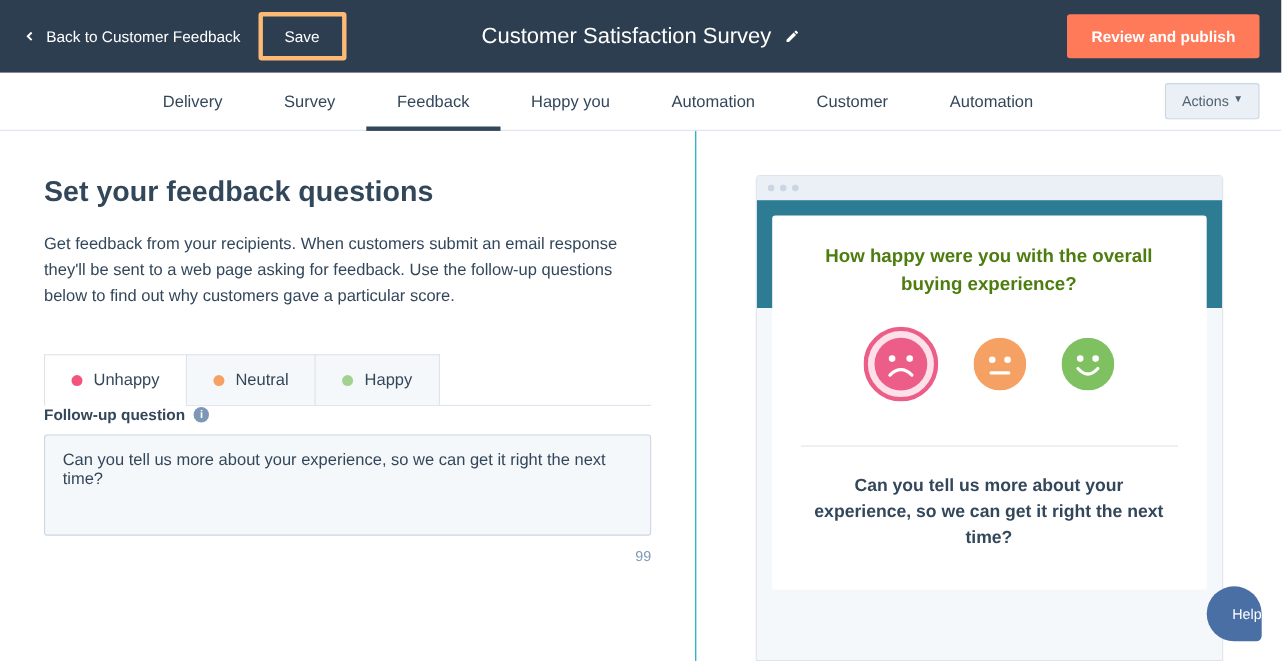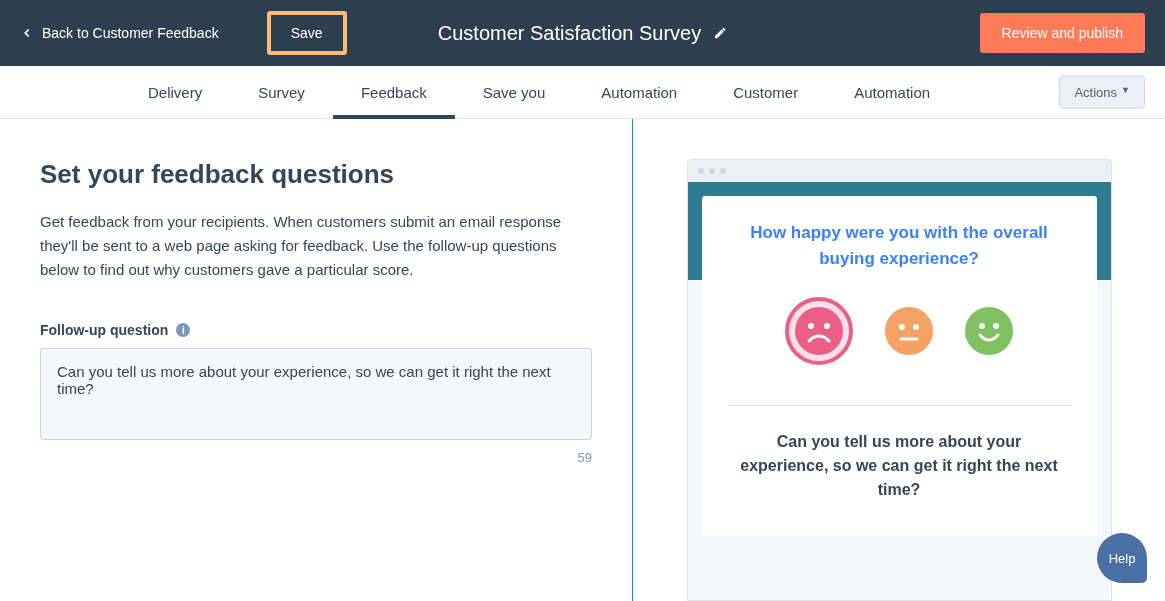--- a/index.html
+++ b/index.html
@@ -1,26 +1,26 @@
 <!DOCTYPE html>
 <html><head>
 <meta charset="utf-8">
 <style>
   * { box-sizing: border-box; margin: 0; padding: 0; }
   body { font-family: -apple-system, BlinkMacSystemFont, "Segoe UI", Helvetica, Arial, sans-serif; background: #fff; color: #33475b; width: 1165px; height: 601px; overflow: hidden; position: relative; }
   
   
-  .topbar { background: #2d3e50; height: 66px; display: flex; align-items: center; padding: 0 20px; gap: 32px; }
+  .topbar { background: #2d3e50; height: 66px; display: flex; align-items: center; padding: 0 20px; }
   .back-link { color: #fff; font-size: 14px; display: flex; align-items: center; cursor: pointer; gap: 8px; font-weight: 500; }
   .back-link svg { width: 14px; height: 14px; }
   .save-btn { margin-left: 16px; background: transparent; border: 4px solid #fdba74; color: #fff; padding: 10px 20px; font-size: 14px; border-radius: 3px; cursor: pointer; font-weight: 500; }
   .title-wrap { position: absolute; left: 50%; transform: translateX(-50%); display: flex; align-items: center; gap: 12px; color: #fff; }
   .title-wrap h1 { font-size: 20px; font-weight: 500; }
   .title-wrap svg { width: 14px; height: 14px; fill: #fff; }
-  .publish-btn { margin-left: auto; background: #ff7a59; color: #fff; border: none; padding: 12px 22px; font-size: 14px; border-radius: 3px; cursor: pointer; font-weight: 400; }
+  .publish-btn { margin-left: auto; background: #ff7a59; color: #fff; border: none; padding: 12px 22px; font-size: 14px; border-radius: 3px; cursor: pointer; font-weight: 700; }
   
   
   .navbar { height: 53px; border-bottom: 1px solid #dfe3eb; display: flex; align-items: center; padding: 0 120px 0 120px; position: relative; }
   .nav-tab { padding: 0 28px; height: 53px; display: flex; align-items: center; font-size: 15px; color: #33475b; cursor: pointer; position: relative; }
   .nav-tab.active::after { content: ""; position: absolute; bottom: 0; left: 0; right: 0; height: 4px; background: #33475b; }
   .nav-tab.active { font-weight: 500; }
   .actions-btn { position: absolute; right: 20px; top: 50%; transform: translateY(-50%); background: #eaf0f6; border: 1px solid #cbd6e2; padding: 8px 14px; font-size: 13px; border-radius: 3px; cursor: pointer; color: #516270; display: flex; align-items: flex-start; gap: 4px; }
   .actions-btn .caret { font-size: 9px; }
   
   
@@ -46,27 +46,27 @@
   .followup-label .info { width: 14px; height: 14px; border-radius: 50%; background: #7c98b6; color: #fff; font-size: 10px; display: inline-flex; align-items: center; justify-content: center; font-weight: bold; }
   .followup-input { margin-top: 10px; width: 100%; border: 1px solid #cbd6e2; border-radius: 3px; padding: 14px 16px; font-size: 15px; font-family: inherit; color: #33475b; resize: none; height: 92px; background: #f5f8fa; }
   .char-count { text-align: right; font-size: 13px; color: #7c98b6; margin-top: 6px; }
   
   
   .browser { width: 425px; border: 1px solid #dfe3eb; border-radius: 4px 4px 0 0; overflow: hidden; background: #f5f8fa; }
   .browser-bar { height: 22px; background: #eaf0f6; display: flex; align-items: center; padding-left: 10px; gap: 5px; }
   .bdot { width: 6px; height: 6px; border-radius: 50%; background: #cbd6e2; }
   .browser-hero { background: #2e7c93; height: 98px; padding: 14px 14px 0 14px; }
   .survey-card { background: #fff; border-radius: 3px 3px 0 0; padding: 24px 26px 0; height: 340px; }
-  .survey-q { font-size: 17px; font-weight: 700; text-align: center; color: #3b82f6; line-height: 1.5; }
+  .survey-q { font-size: 17px; font-weight: 700; text-align: center; color: #4d7c0f; line-height: 1.5; }
   .faces { display: flex; justify-content: center; gap: 32px; margin-top: 26px; margin-bottom: 40px; }
   .survey-card hr { border: none; border-top: 1px solid #dfe3eb; margin: 0 0 24px; }
   .survey-follow { font-size: 16px; font-weight: 700; text-align: center; color: #33475b; line-height: 1.5; padding: 0 10px;}
   
   
-  .help-bubble { position: absolute; bottom: 18px; right: 18px; width: 50px; height: 50px; background: #4a6fa5; color: #fff; border-radius: 50% 50% 5px 50%; display: flex; align-items: center; justify-content: center; font-size: 13px; cursor: pointer; transform: rotate(0deg); }
+  .help-bubble { position: absolute; bottom: 18px; right: 18px; width: 50px; height: 50px; background: #4a6fa5; color: #fff; border-radius: 50% 50% 5px 50%; display: flex; align-items: center; justify-content: flex-end; font-size: 13px; cursor: pointer; transform: rotate(0deg); }
 </style>
 </head>
 <body>
 
 <div class="topbar">
   <div class="back-link">
     <svg viewBox="0 0 24 24" fill="none" stroke="#fff" stroke-width="3">
         <polyline points="15 18 9 12 15 6"></polyline>
       </svg>
     <span>Back to Customer Feedback</span>
@@ -78,42 +78,56 @@
         <path d="M3 17.25V21h3.75L17.81 9.94l-3.75-3.75L3 17.25zM20.71 7.04a1 1 0 0 0 0-1.41l-2.34-2.34a1 1 0 0 0-1.41 0l-1.83 1.83 3.75 3.75 1.83-1.83z"></path>
       </svg>
   </div>
   <button class="publish-btn">Review and publish</button>
 </div>
 
 <div class="navbar">
   <div class="nav-tab">Delivery</div>
   <div class="nav-tab">Survey</div>
   <div class="nav-tab active">Feedback</div>
-  <div class="nav-tab">Save you</div>
+  <div class="nav-tab">Happy you</div>
   <div class="nav-tab">Automation</div>
   <div class="nav-tab">Customer</div>
   <div class="nav-tab">Automation</div>
   <button class="actions-btn">
     <span>Actions</span>
     <span class="caret">▼</span>
   </button>
 </div>
 
 <div class="content">
   <div class="left-panel">
     <h2>Set your feedback questions</h2>
     <p class="desc">Get feedback from your recipients. When customers submit an email response they'll be sent to a web page asking for feedback. Use the follow-up questions below to find out why customers gave a particular score.</p>
     
+    <div class="sent-tabs">
+      <div class="sent-tab active">
+        <span class="dot red"></span>
+        <span>Unhappy</span>
+      </div>
+      <div class="sent-tab">
+        <span class="dot orange"></span>
+        <span>Neutral</span>
+      </div>
+      <div class="sent-tab">
+        <span class="dot green"></span>
+        <span>Happy</span>
+      </div>
+    </div>
     
     <div class="followup-label">
       <span>Follow-up question</span>
       <span class="info">i</span>
     </div>
     <textarea class="followup-input" style="">Can you tell us more about your experience, so we can get it right the next time?</textarea>
-    <div class="char-count">59</div>
+    <div class="char-count">99</div>
   </div>
 
   <div class="vline"></div>
 
   <div class="right-panel">
     <div class="browser">
       <div class="browser-bar">
         <span class="bdot"></span>
         <span class="bdot"></span>
         <span class="bdot"></span>

